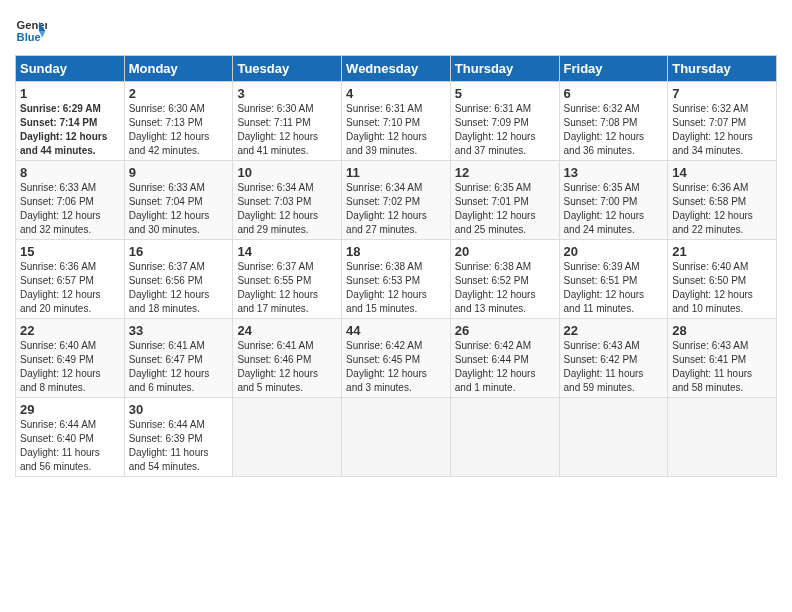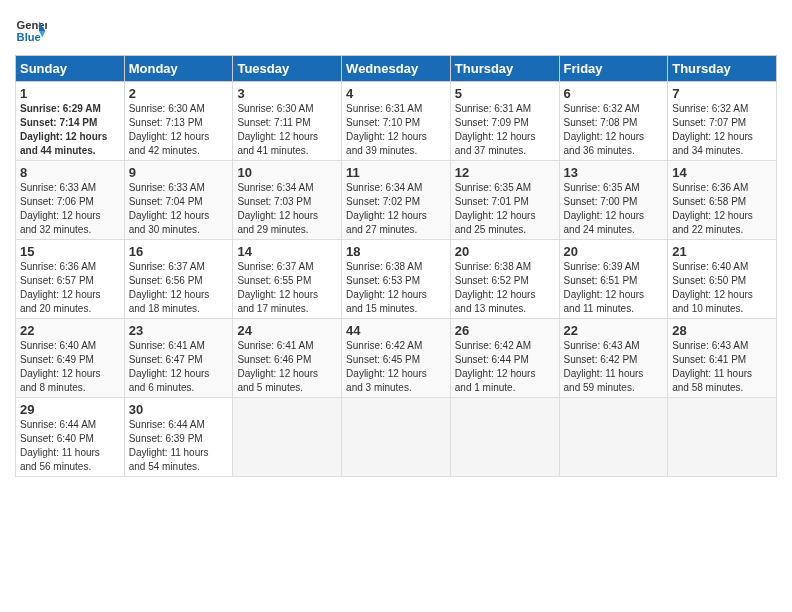--- a/index.html
+++ b/index.html
@@ -270,21 +270,21 @@
         </tr>
         <tr>
           <td>
             <span class="day-num">22</span>
             <div class="day-info" style="white-space: pre-line;">Sunrise: 6:40 AM
 Sunset: 6:49 PM
 Daylight: 12 hours
 and 8 minutes.</div>
           </td>
           <td>
-            <span class="day-num">23</span>
+            <span class="day-num">33</span>
             <div class="day-info" style="white-space: pre-line;">Sunrise: 6:41 AM
 Sunset: 6:47 PM
 Daylight: 12 hours
 and 6 minutes.</div>
           </td>
           <td>
             <span class="day-num">24</span>
             <div class="day-info" style="white-space: pre-line;">Sunrise: 6:41 AM
 Sunset: 6:46 PM
 Daylight: 12 hours

